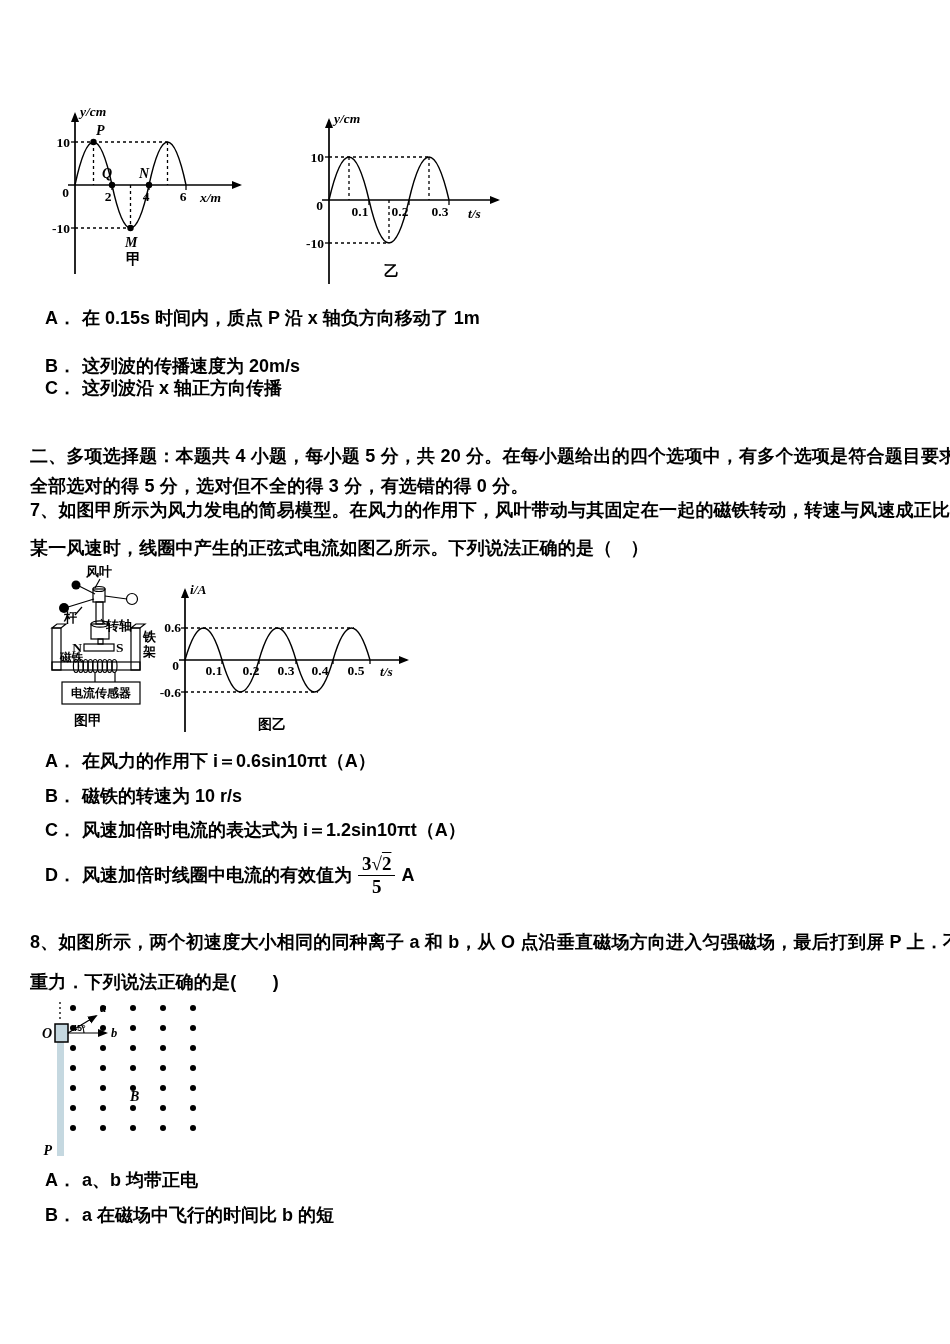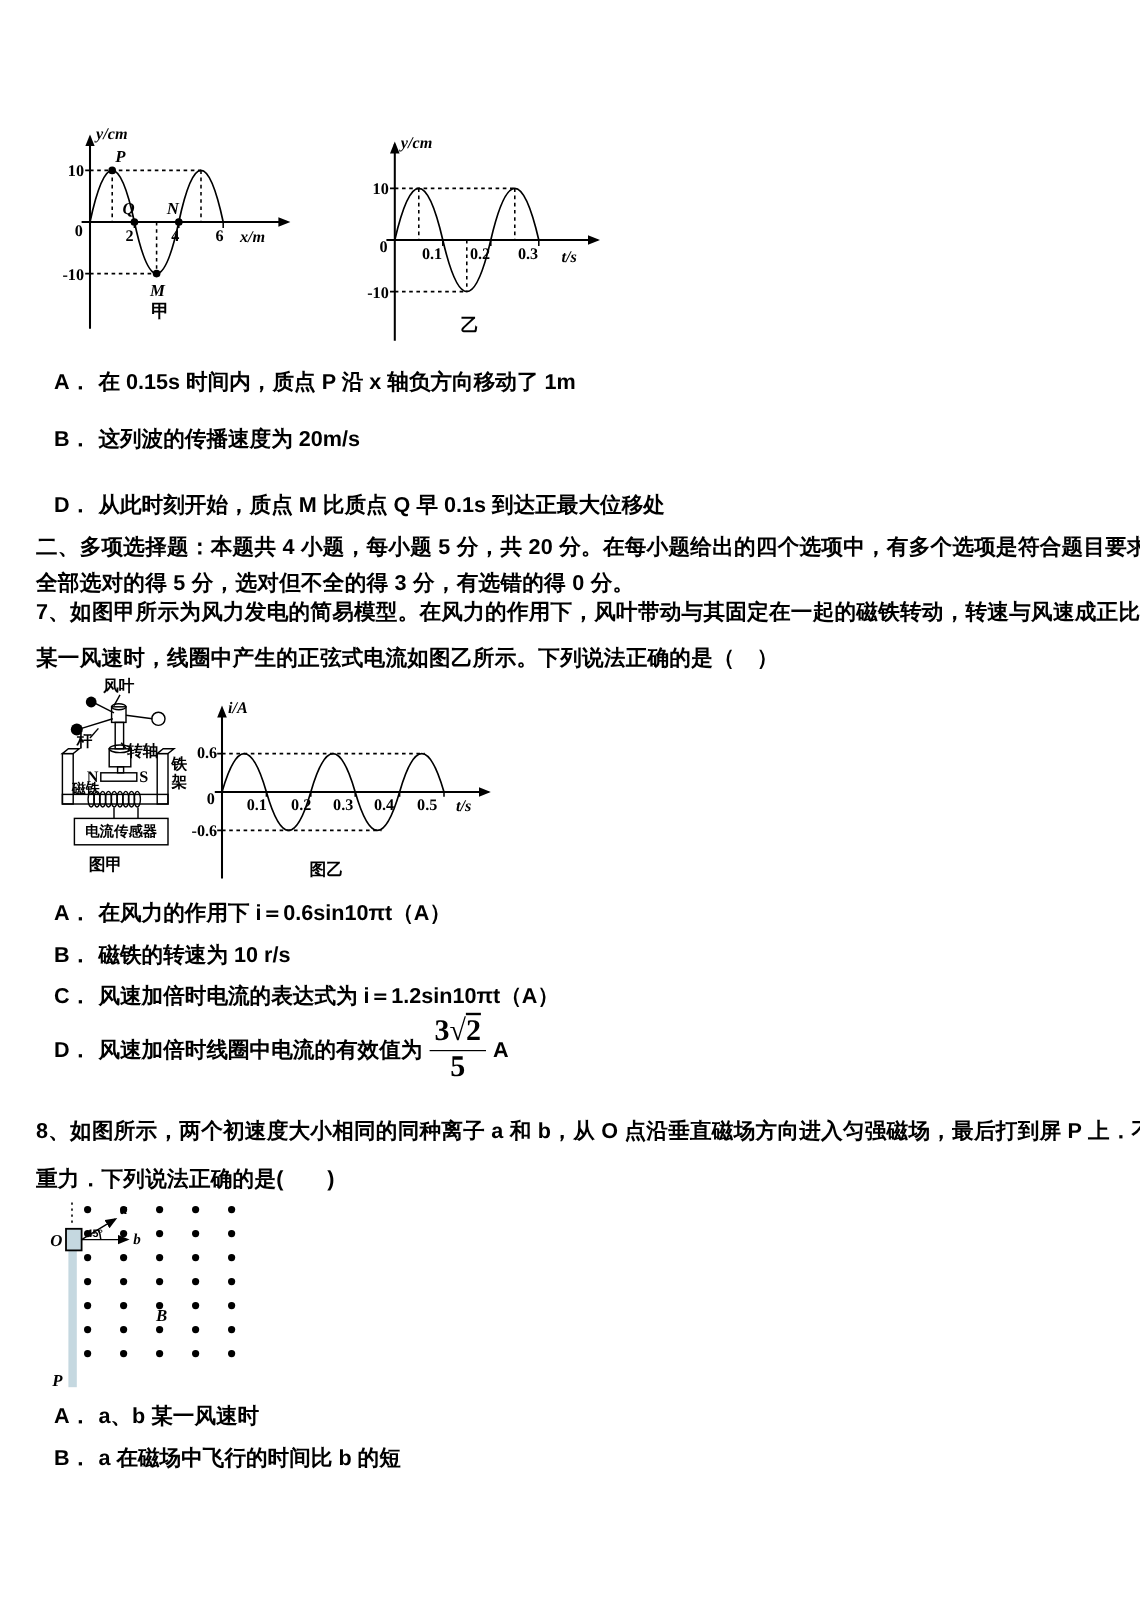--- a/index.html
+++ b/index.html
@@ -8,21 +8,21 @@
   .page { position:relative; width:950px; height:1344px; background:#fff; overflow:hidden; }
 
   .textline { position:absolute; left:30px; font-size:18px; font-weight:600;
               white-space:nowrap; letter-spacing:0.2px; }
   .opt { position:absolute; left:45px; font-size:18px; font-weight:600; white-space:nowrap; }
   .opt-label { font-weight:700; margin-right:6px; }
   .opt-d-row { display:flex; align-items:center; height:58px; }
 
   .frac { display:inline-block; vertical-align:middle; text-align:center;
           font-family:"Liberation Serif","DejaVu Serif",serif; font-weight:600;
-          font-size:25px; margin:0 6px; line-height:1.05; }
+          font-size:19px; margin:0 6px; line-height:1.05; }
   .frac .num { display:block; border-bottom:1.8px solid #000; padding:0 4px 1px 4px; }
   .frac .den { display:block; padding-top:1px; }
   .sqrt-rad { text-decoration:overline; }
 
   .fig { position:absolute; }
   .fig .axis  { stroke:#000; stroke-width:1.7; fill:none; }
   .fig .curve { stroke:#000; stroke-width:1.4; fill:none; }
   .fig .dash  { stroke:#000; stroke-width:1.3; stroke-dasharray:3,3; fill:none; }
   .fig .dot2  { stroke:#000; stroke-width:1.3; stroke-dasharray:2,3; fill:none; }
   .fig .tick  { stroke:#000; stroke-width:1.3; }
@@ -98,21 +98,21 @@
     <text class="num" x="28" y="140" text-anchor="end">-10</text>
     <text class="num" x="64" y="108" text-anchor="middle">0.1</text>
     <text class="num" x="104" y="108" text-anchor="middle">0.2</text>
     <text class="num" x="144" y="108" text-anchor="middle">0.3</text>
     <text class="axlab" x="172" y="110">t/s</text>
     <text class="cap" x="88" y="168">乙</text>
   </svg>
 
   <div class="opt" style="top:306px"><span class="opt-label">A．</span><span>在 0.15s 时间内，质点 P 沿 x 轴负方向移动了 1m</span></div>
   <div class="opt" style="top:354px"><span class="opt-label">B．</span><span>这列波的传播速度为 20m/s</span></div>
-  <div class="opt" style="top:409px"><span class="opt-label">D．</span><span>从此时刻开始，质点 M 比质点 Q 早 0.1s 到达正最大位移处</span></div>
+  <div class="opt" style="top:376px"><span class="opt-label">C．</span><span>这列波沿 x 轴正方向传播</span></div>
 
   <div class="textline" style="top:444px">二、多项选择题：本题共 4 小题，每小题 5 分，共 20 分。在每小题给出的四个选项中，有多个选项是符合题目要求的。</div>
   <div class="textline" style="top:474px">全部选对的得 5 分，选对但不全的得 3 分，有选错的得 0 分。</div>
 
   <div class="textline" style="top:498px">7、如图甲所示为风力发电的简易模型。在风力的作用下，风叶带动与其固定在一起的磁铁转动，转速与风速成正比。若</div>
   <div class="textline" style="top:536px">某一风速时，线圈中产生的正弦式电流如图乙所示。下列说法正确的是（　）</div>
 
   <svg class="fig" style="left:38px; top:562px;" width="185" height="175" viewBox="0 0 185 175">
     <text class="cjk" x="48" y="14">风叶</text>
     <line class="thin" x1="62" y1="17" x2="57" y2="26"></line>
@@ -262,16 +262,16 @@
     <line class="thin" x1="38" y1="33" x2="76" y2="33" marker-end="url(#ah)" stroke-width="1.6"></line>
     <path class="thin" d="M54,33 A16,16 0 0 0 51.5,24.5"></path>
     <text class="ang" x="42" y="31">45°</text>
     <text class="var" x="70" y="12" style="font-size:12.5px">a</text>
     <text class="var" x="81" y="37" style="font-size:12.5px">b</text>
     <text class="var" x="22" y="38" text-anchor="end">O</text>
     <text class="var" x="22" y="155" text-anchor="end">P</text>
     <text class="var" x="100" y="101">B</text>
   </svg>
 
-  <div class="opt" style="top:1168px"><span class="opt-label">A．</span><span>a、b 某一风速时</span></div>
+  <div class="opt" style="top:1168px"><span class="opt-label">A．</span><span>a、b 均带正电</span></div>
   <div class="opt" style="top:1203px"><span class="opt-label">B．</span><span>a 在磁场中飞行的时间比 b 的短</span></div>
 
 </div>
 
 </body></html>

